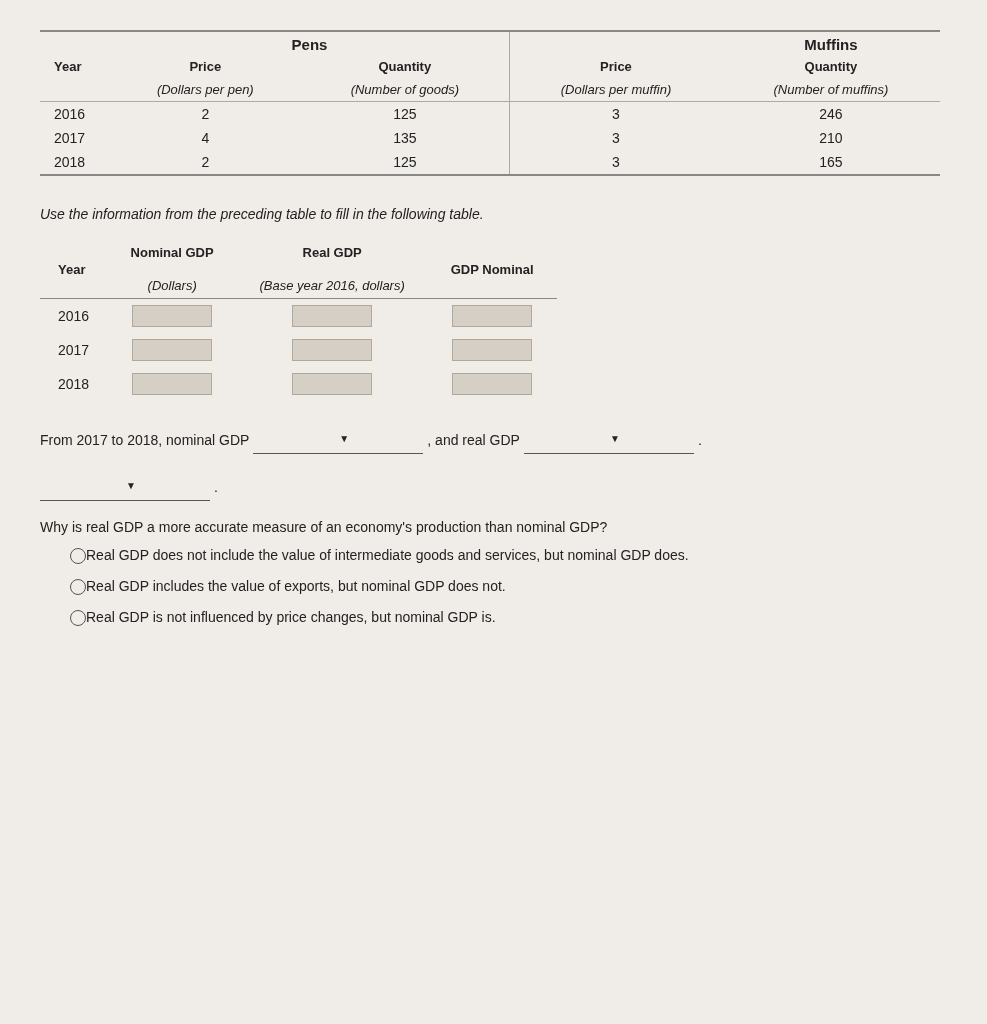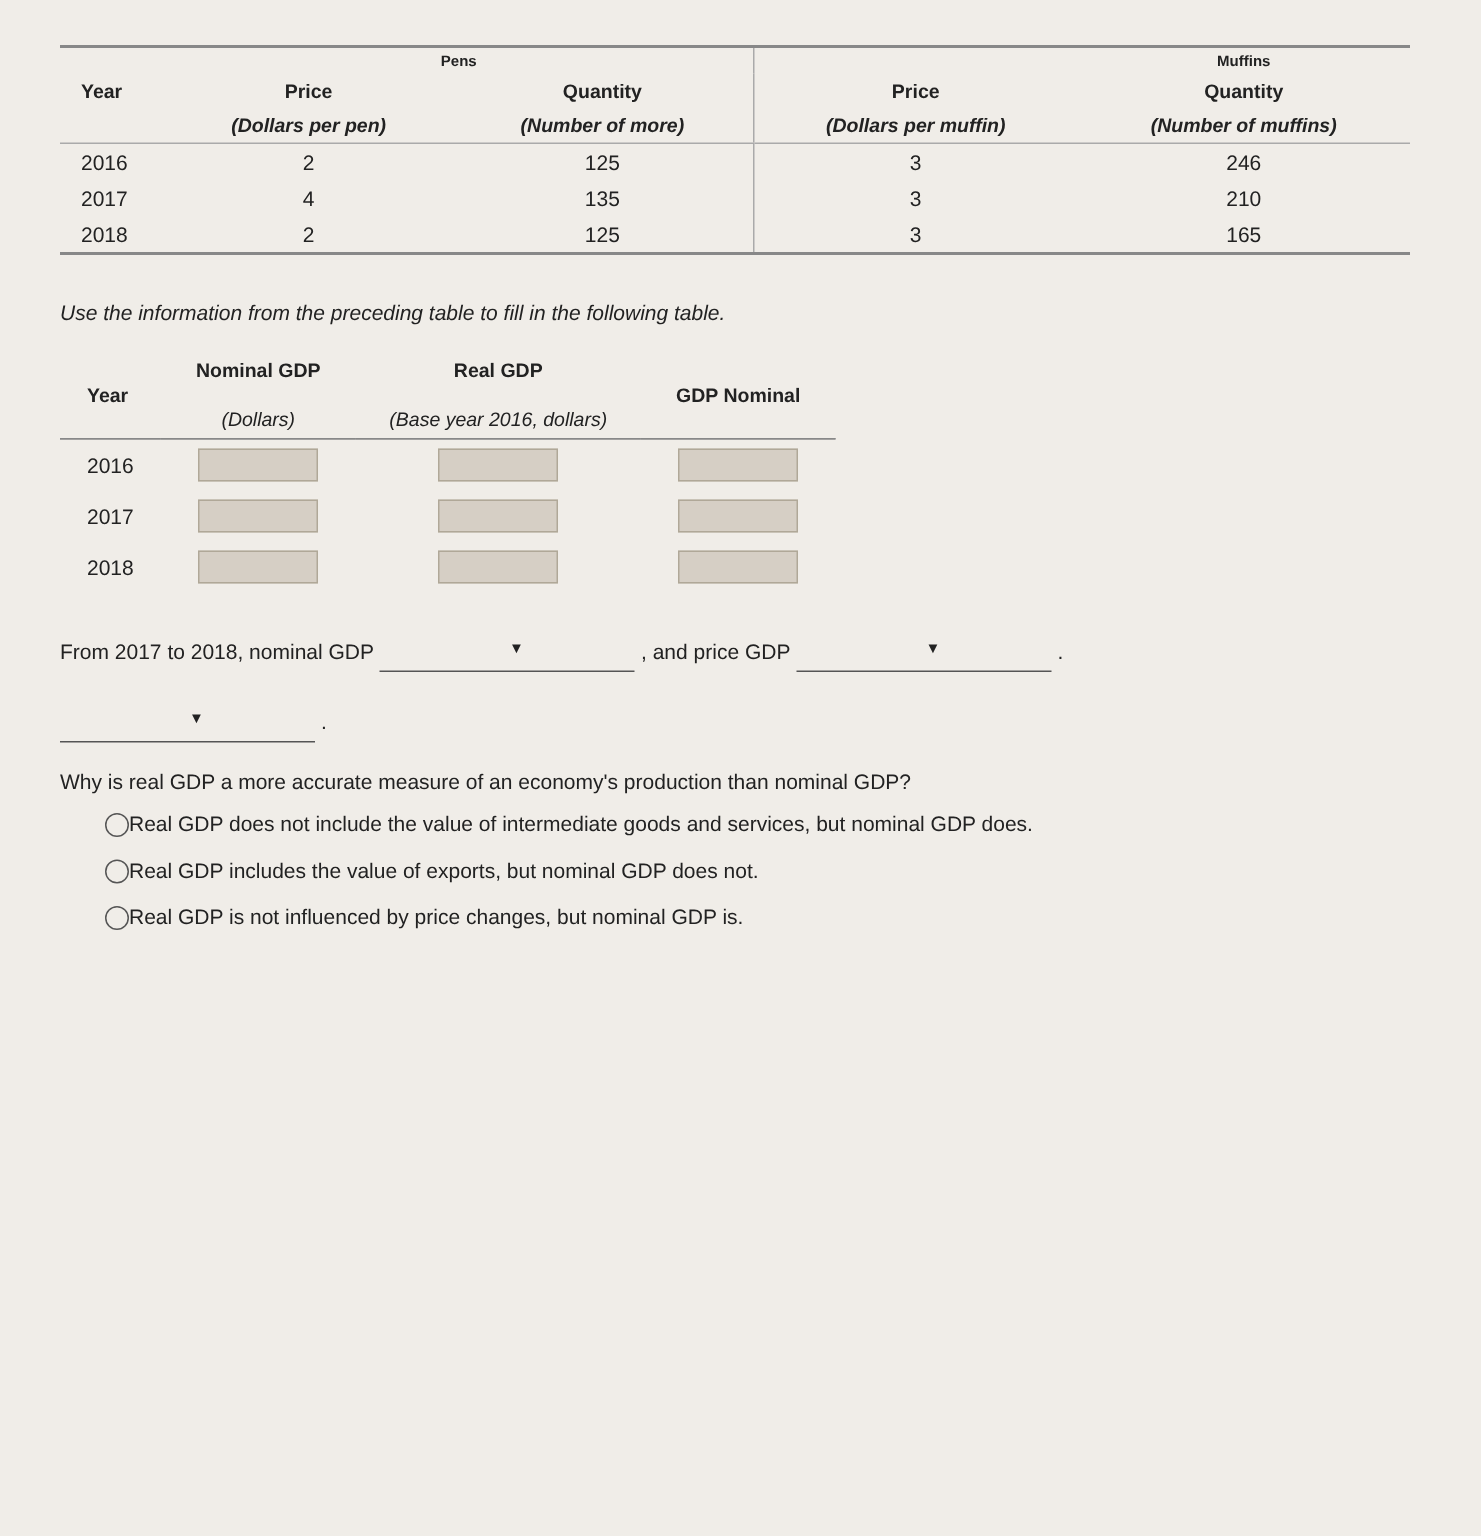--- a/index.html
+++ b/index.html
@@ -22,30 +22,30 @@
     }
     .data-table th, .data-table td {
       padding: 4px 14px;
       text-align: center;
     }
     .data-table td.year-col {
       text-align: left;
     }
     .data-table .group-header {
       font-weight: bold;
-      font-size: 10px;
+      font-size: 15px;
       padding-bottom: 2px;
     }
     .data-table .sub-header {
       font-weight: bold;
       font-size: 13px;
     }
     .data-table .sub-header-italic {
       font-style: italic;
-      font-weight: bold;
+      font-weight: normal;
       font-size: 13px;
     }
     .top-border { border-top: 2px solid #888; }
     .section-divider { border-left: 1px solid #aaa; }
     .header-bottom-border th { border-bottom: 1px solid #aaa; }
 
     
     .instruction {
       font-style: italic;
       margin: 24px 0 18px 0;
@@ -157,21 +157,21 @@
       <tr>
         <th style="text-align:left;" class="sub-header">Year</th>
         <th class="sub-header">Price</th>
         <th class="sub-header">Quantity</th>
         <th class="sub-header section-divider">Price</th>
         <th class="sub-header">Quantity</th>
       </tr>
       <tr class="header-bottom-border">
         <th style="text-align:left;" class="sub-header-italic"></th>
         <th class="sub-header-italic">(Dollars per pen)</th>
-        <th class="sub-header-italic">(Number of more)</th>
+        <th class="sub-header-italic">(Number of goods)</th>
         <th class="sub-header-italic section-divider">(Dollars per muffin)</th>
         <th class="sub-header-italic">(Number of muffins)</th>
       </tr>
     </thead>
     <tbody id="top-table-body">
     <tr>
     <td class="year-col">2016</td>
     <td>2</td>
     <td>125</td>
     <td class="section-divider">3</td>
@@ -255,21 +255,21 @@
     </tbody>
 </table>
 
 <div class="sentence-block">
   <div class="sentence-line">
     <span>From 2017 to 2018, nominal GDP</span>
     <div class="inline-dropdown">
       <span>&nbsp;</span>
       <span class="dropdown-arrow">▼</span>
     </div>
-    <span>, and price GDP</span>
+    <span>, and real GDP</span>
     <div class="inline-dropdown">
       <span>&nbsp;</span>
       <span class="dropdown-arrow">▼</span>
     </div>
     <span>.</span>
   </div>
 </div>
 
 <div class="sentence-block">
   <div class="sentence-line">

